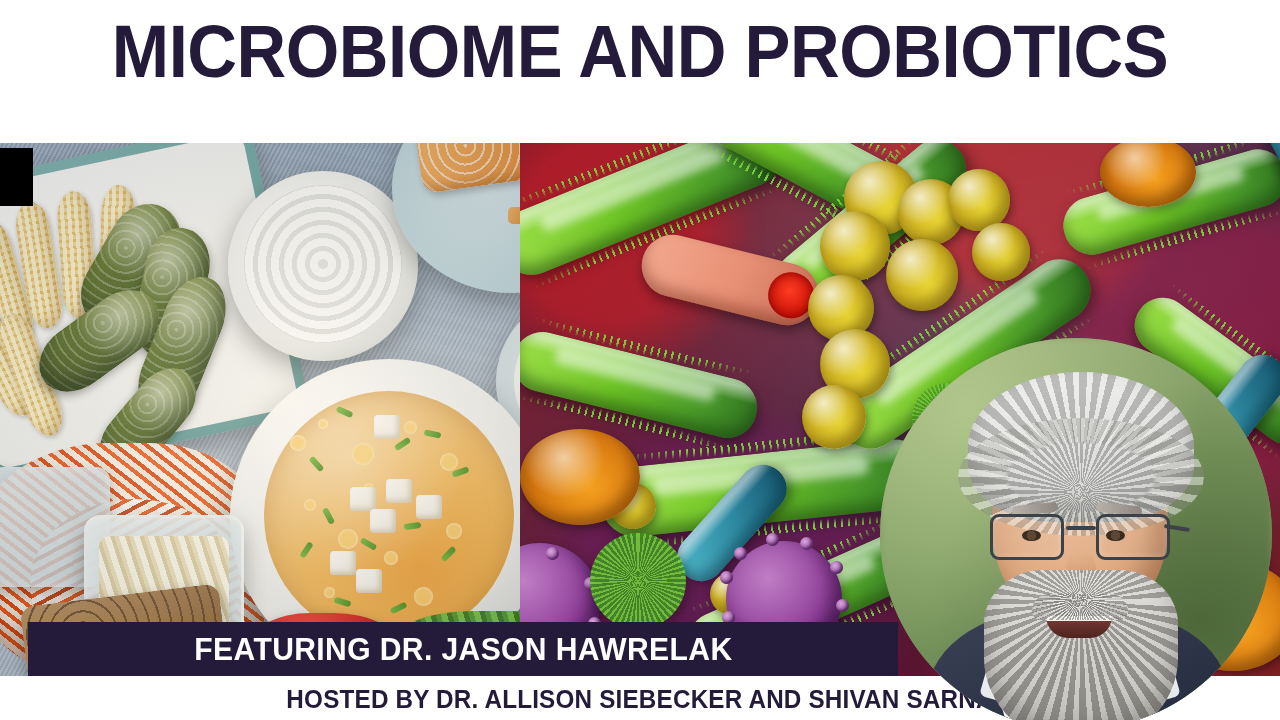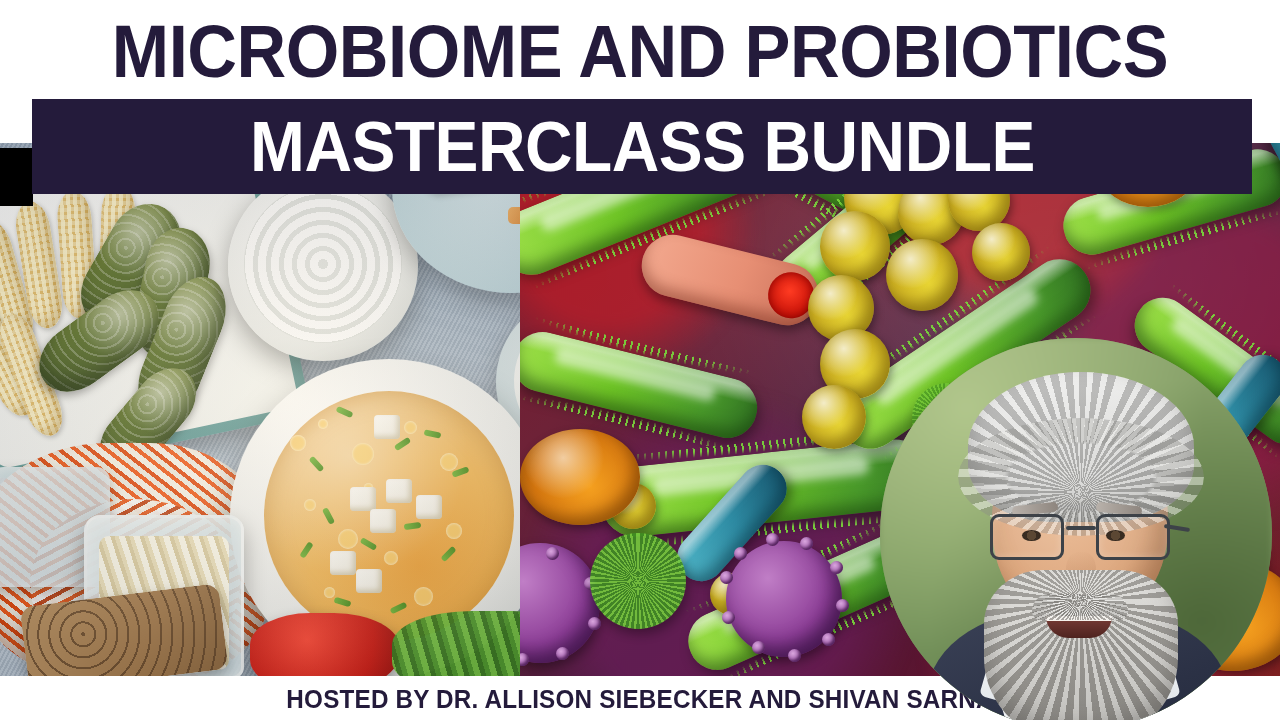--- a/index.html
+++ b/index.html
@@ -461,23 +461,20 @@
     position:absolute; left:0; top:676px; width:1280px; height:44px; background:#ffffff; z-index:45;
   }
 </style>
 </head>
 <body>
 
 <div class="poster">
 
   <div class="title-main">MICROBIOME AND PROBIOTICS</div>
 
-  <div class="banner-sub">
-    <span class="banner-sub-text">MASTERCLASS BUNDLE</span>
-  </div>
 
   <div class="black-nub"></div>
 
   <div class="img-strip">
 
     <div class="food">
 
       <div class="dish-teal">
         <div class="dish-teal-in"></div>
       </div>
@@ -652,20 +649,23 @@
         <span class="spike" style="left:36px;top:110px;"></span>
       </div>
 
       <div class="fuzz" style="left:70px;top:390px;width:96px;height:96px;"></div>
       <div class="fuzz" style="left:392px;top:240px;width:70px;height:70px;opacity:.6;"></div>
     </div>
 
     <div class="seam"></div>
   </div>
 
+  <div class="banner-feat">
+    <span class="banner-feat-text">FEATURING DR. JASON HAWRELAK</span>
+  </div>
 
   <div class="white-bottom"></div>
 
   <div class="portrait">
     <div class="p-bg"></div>
     <div class="p-suit"></div>
     <div class="p-shirt"></div>
     <div class="p-collarL"></div>
     <div class="p-collarR"></div>
     <div class="p-neck"></div>

